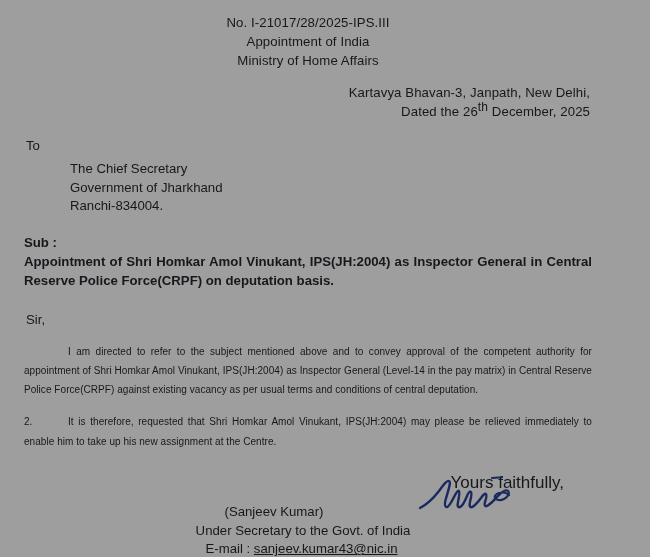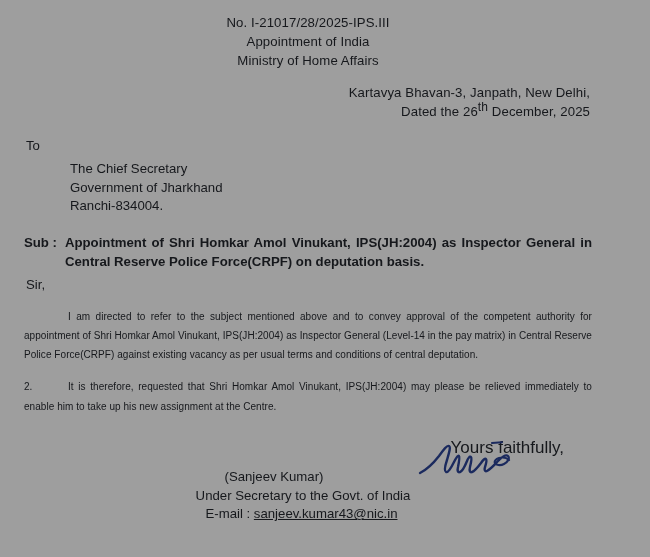--- a/index.html
+++ b/index.html
@@ -68,35 +68,36 @@
   .addressee .line { display: block; }
 
   
   .subject-row {
     margin-top: 17px;
     display: flex;
     align-items: flex-start;
     font-weight: bold;
     font-size: 13.2px;
     line-height: 19px;
+    flex-direction: column;
   }
   .subject-label {
     flex: 0 0 auto;
     white-space: nowrap;
     padding-right: 8px;
   }
   .subject-text {
     flex: 1 1 auto;
     text-align: justify;
     text-justify: inter-word;
   }
 
   
   .salutation {
-    margin-top: 5px;
+    margin-top: 21px;
     font-size: 13.2px;
     line-height: 18px;
     padding-left: 2px;
   }
   .para {
     margin-top: 13px;
     font-size: 10px;
     line-height: 19.3px;
     text-align: justify;
     text-justify: inter-word;

